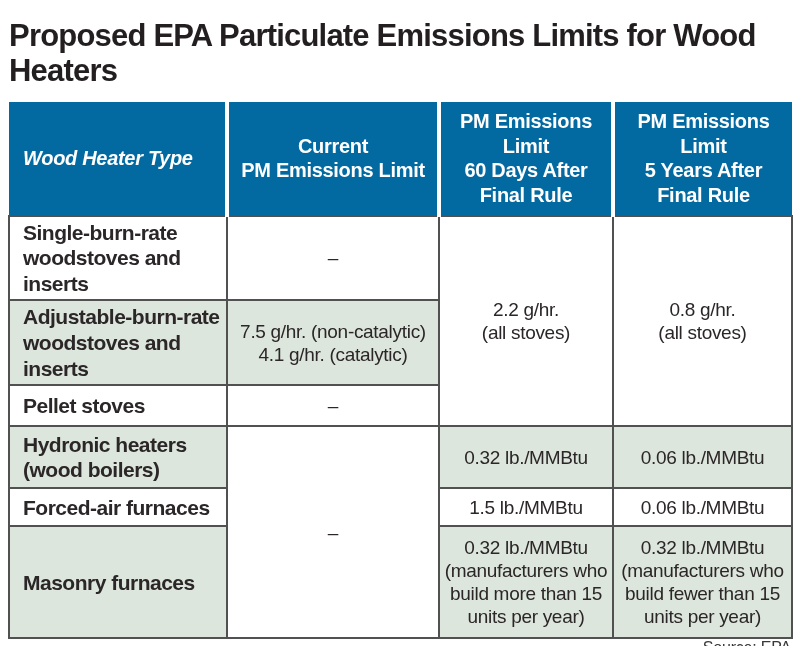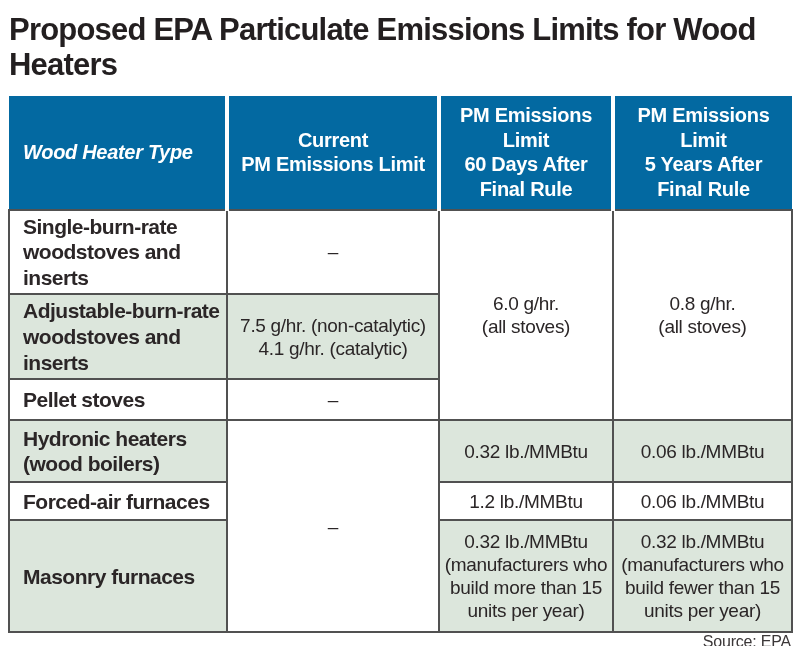--- a/index.html
+++ b/index.html
@@ -12,21 +12,21 @@
     font-family: "Liberation Sans", "DejaVu Sans", sans-serif;
     color: #2b2627;
   }
   .page {
     width: 800px;
     height: 646px;
     padding: 8px 9px 0 8px;
     overflow: hidden;
   }
   .title {
-    margin: 4px 0 13px 1px;
+    margin: 10px 0 13px 1px;
     width: 762px;
     font-size: 31px;
     line-height: 1.14;
     font-weight: bold;
     letter-spacing: -0.8px;
     color: #231f20;
   }
   table.emissions {
     border-collapse: collapse;
     table-layout: fixed;
@@ -121,21 +121,21 @@
 Limit
 5 Years After
 Final Rule</th>
       </tr>
     </thead>
     <tbody>
       <tr class="r1">
         <td class="label">Single-burn-rate
 woodstoves and inserts</td>
         <td class="val">–</td>
-        <td class="val" rowspan="3">6.0 g/hr.
+        <td class="val" rowspan="3">2.2 g/hr.
 (all stoves)</td>
         <td class="val" rowspan="3">0.8 g/hr.
 (all stoves)</td>
       </tr>
       <tr class="r2">
         <td class="label g">Adjustable-burn-rate
 woodstoves and inserts</td>
         <td class="val g">7.5 g/hr. (non-catalytic)
 4.1 g/hr. (catalytic)</td>
       </tr>
@@ -145,21 +145,21 @@
       </tr>
       <tr class="r4">
         <td class="label g">Hydronic heaters
 (wood boilers)</td>
         <td class="val" rowspan="3">–</td>
         <td class="val g">0.32 lb./MMBtu</td>
         <td class="val g">0.06 lb./MMBtu</td>
       </tr>
       <tr class="r5">
         <td class="label">Forced-air furnaces</td>
-        <td class="val">1.2 lb./MMBtu</td>
+        <td class="val">1.5 lb./MMBtu</td>
         <td class="val">0.06 lb./MMBtu</td>
       </tr>
       <tr class="r6">
         <td class="label g">Masonry furnaces</td>
         <td class="val g">0.32 lb./MMBtu
 (manufacturers who
 build more than 15
 units per year)</td>
         <td class="val g">0.32 lb./MMBtu
 (manufacturers who

